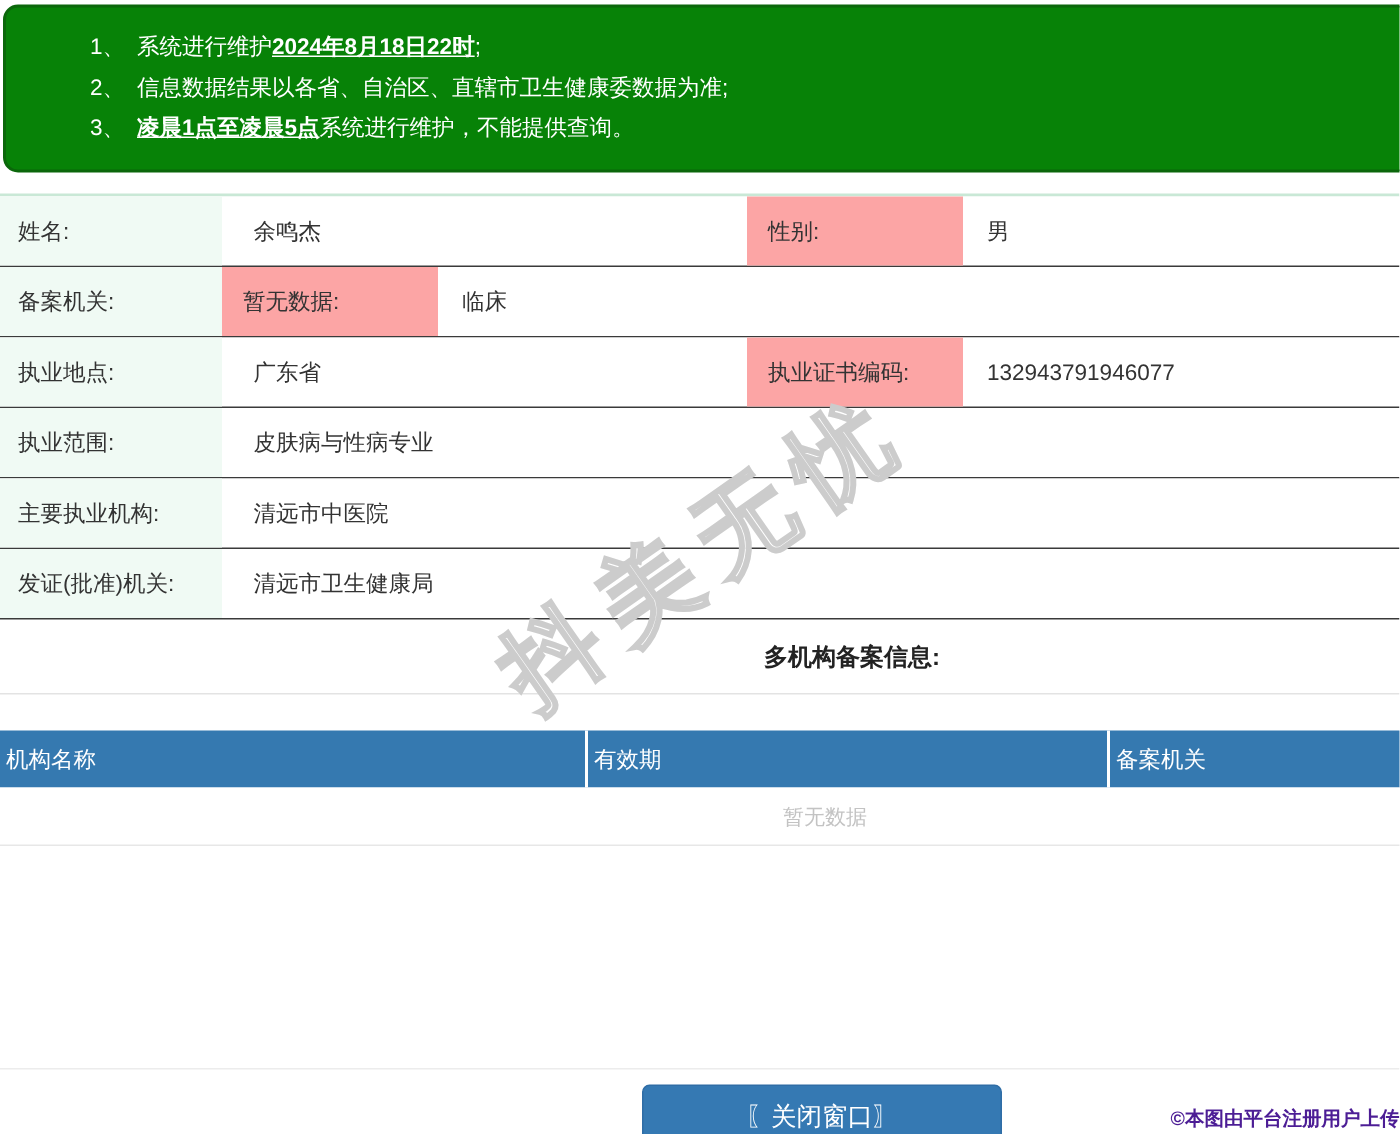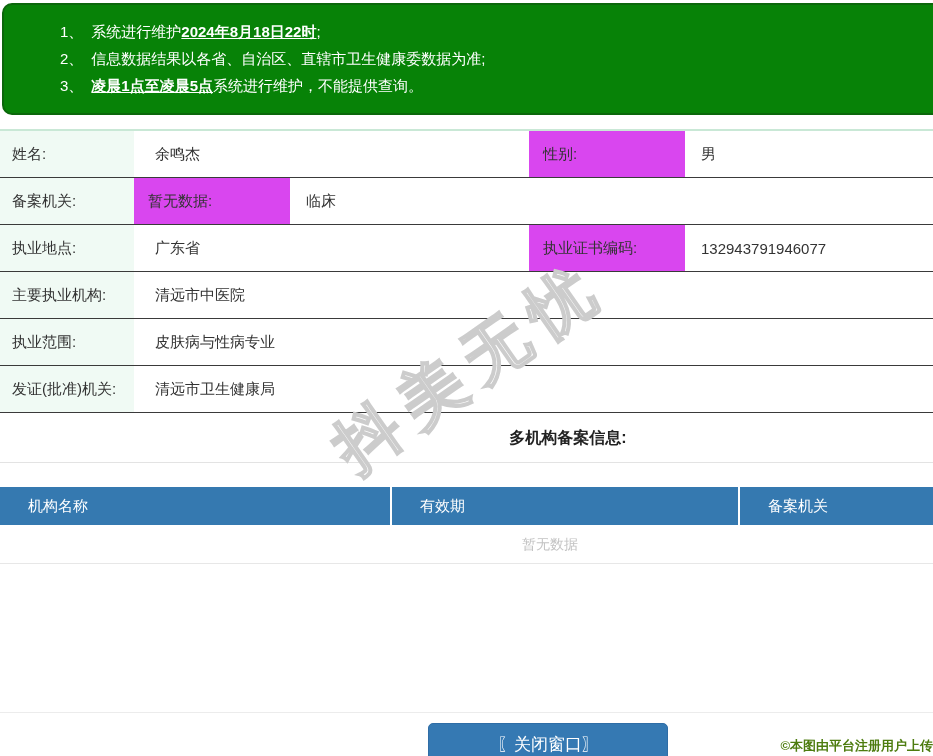--- a/index.html
+++ b/index.html
@@ -52,24 +52,24 @@
     align-items: stretch;
     border-bottom: 1px solid #3a3a3a;
     font-size: 15px;
     background: #fff;
   }
   .cell {
     display: flex;
     align-items: center;
     box-sizing: border-box;
   }
-  .cell-lab  { width: 134px; background: #f0faf4; padding-left: 12px; }
-  .cell-val  { width: 395px; padding-left: 21px; }
+  .cell-lab  { width: 148px; background: #f0faf4; padding-left: 12px; }
+  .cell-val  { width: 350px; padding-left: 21px; }
   .cell-val.full { flex: 1; }
-  .cell-lab2 { width: 156px; background: #d946ef; padding-left: 14px; }
+  .cell-lab2 { width: 144px; background: #fca5a5; padding-left: 14px; }
   .cell-val2 { flex: 1; padding-left: 16px; }
 
   
   .section-title {
     position: absolute;
     top: 428px;
     left: 0;
     width: 1136px;
     text-align: center;
     font-size: 16px;
@@ -93,21 +93,21 @@
   .fheader {
     display: flex;
     height: 38px;
     background: #3579b0;
     color: #fff;
     font-size: 15px;
   }
   .fcol {
     display: flex;
     align-items: center;
-    padding-left: 28px;
+    padding-left: 4px;
     box-sizing: border-box;
   }
   .fcol-0 { width: 390px; }
   .fcol-1 { width: 348px; border-left: 2px solid #fff; }
   .fcol-2 { flex: 1; border-left: 2px solid #fff; }
   .fempty {
     height: 38px;
     line-height: 38px;
     text-align: center;
     color: #c3c3c3;
@@ -140,21 +140,21 @@
     padding-top: 9px;
     box-sizing: border-box;
     cursor: pointer;
   }
   .copyright {
     position: absolute;
     right: 0;
     bottom: 1px;
     font-size: 13px;
     font-weight: bold;
-    color: #4d7c0f;
+    color: #4c1d95;
     z-index: 70;
     text-shadow:
       -1px -1px 0 #fff, 1px -1px 0 #fff, -1px 1px 0 #fff, 1px 1px 0 #fff,
       0 -1px 0 #fff, 0 1px 0 #fff, -1px 0 0 #fff, 1px 0 0 #fff;
   }
 
   
   .watermark {
     position: absolute;
     left: 470px;
@@ -191,26 +191,26 @@
       <div class="cell cell-lab2">暂无数据:</div>
       <div class="cell cell-val2">临床</div>
     </div>
     <div class="irow">
       <div class="cell cell-lab">执业地点:</div>
       <div class="cell cell-val">广东省</div>
       <div class="cell cell-lab2">执业证书编码:</div>
       <div class="cell cell-val2">132943791946077</div>
     </div>
     <div class="irow">
+      <div class="cell cell-lab">执业范围:</div>
+      <div class="cell cell-val full">皮肤病与性病专业</div>
+    </div>
+    <div class="irow">
       <div class="cell cell-lab">主要执业机构:</div>
       <div class="cell cell-val full">清远市中医院</div>
-    </div>
-    <div class="irow">
-      <div class="cell cell-lab">执业范围:</div>
-      <div class="cell cell-val full">皮肤病与性病专业</div>
     </div>
     <div class="irow">
       <div class="cell cell-lab">发证(批准)机关:</div>
       <div class="cell cell-val full">清远市卫生健康局</div>
     </div>
   </div>
 
 <div class="section-title">多机构备案信息:</div>
 <div class="hr1"></div>
 

